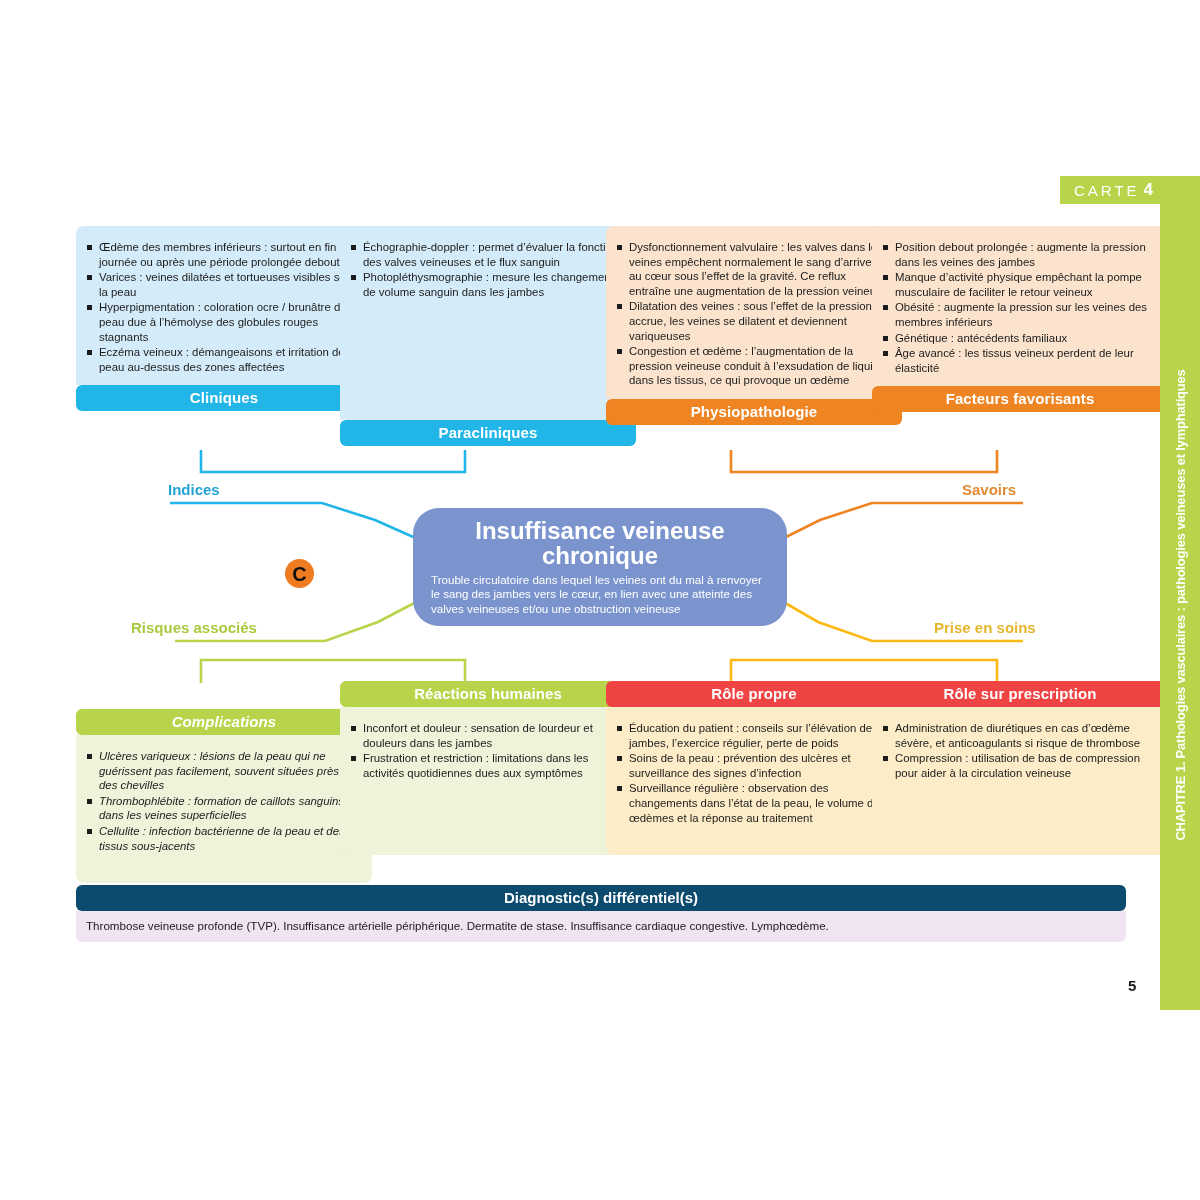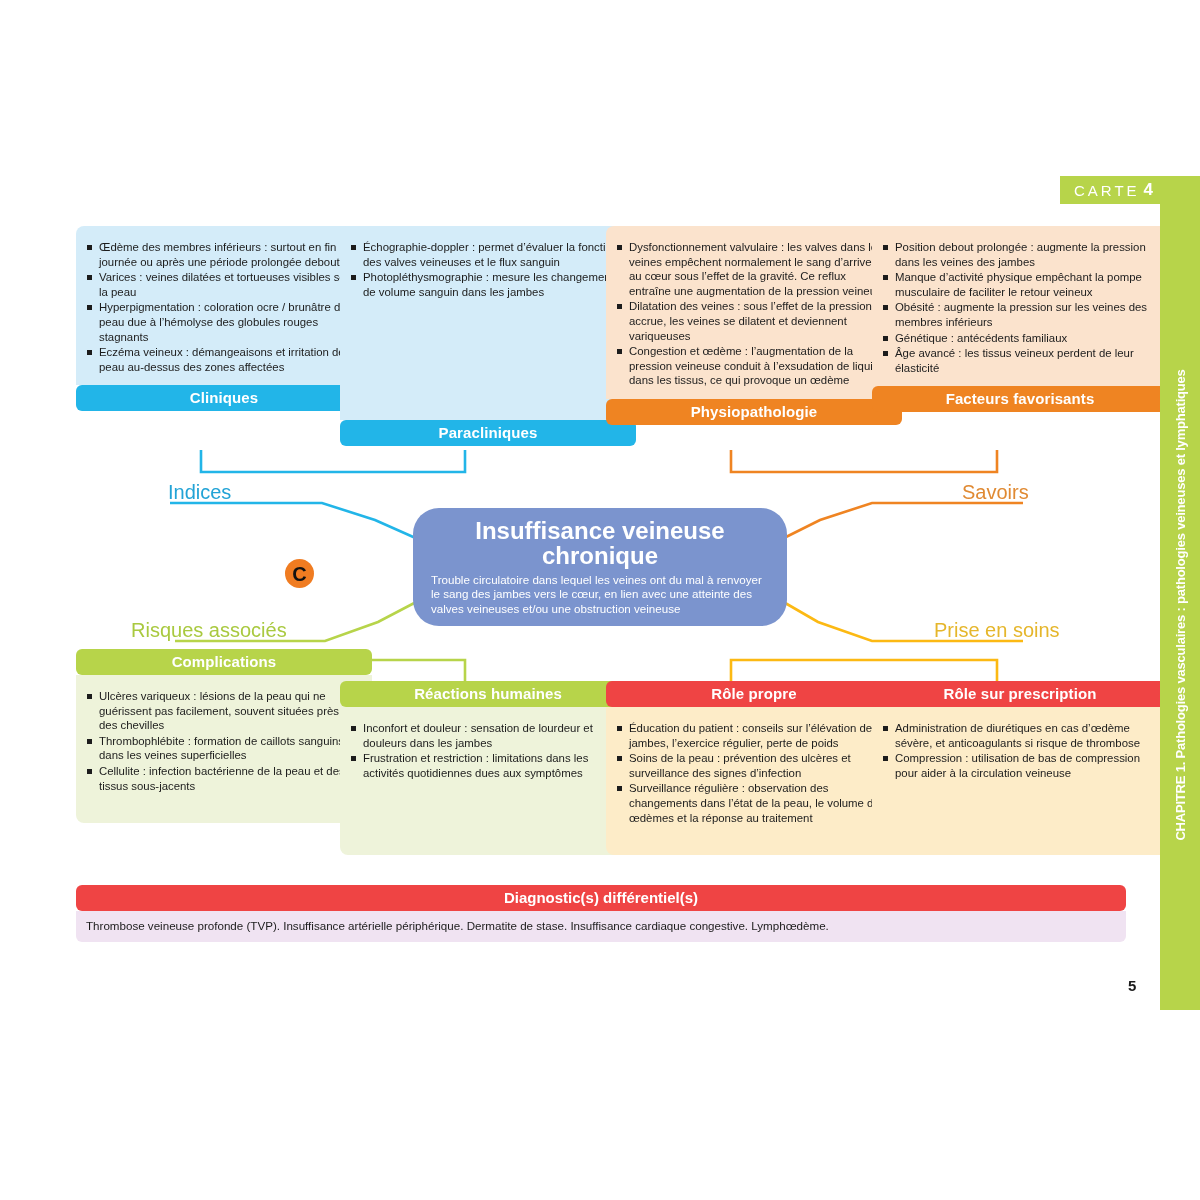--- a/index.html
+++ b/index.html
@@ -89,38 +89,38 @@
   }
   .center-node .t{
     color:#ffffff;font-weight:bold;font-size:24px;line-height:25px;
     text-align:center;margin-bottom:5px;
   }
   .center-node .s{
     color:#ffffff;font-size:11.6px;line-height:14.5px;text-align:left;
   }
 
   
-  .blabel{position:absolute;font-weight:normal;font-size:20px;white-space:nowrap;}
+  .blabel{position:absolute;font-weight:bold;font-size:15px;white-space:nowrap;}
   .lbl-indices{left:168px;top:481px;color:#22a3d6;}
   .lbl-savoirs{left:962px;top:481px;color:#e08a33;}
   .lbl-risques{left:131px;top:619px;color:#a9c93f;}
   .lbl-prise  {left:934px;top:619px;color:#e5b62b;}
 
   
   .c-badge{
     position:absolute;left:285px;top:559px;width:29px;height:29px;
     border-radius:50%;background:#f07c21;
     display:flex;align-items:center;justify-content:center;
     color:#111111;font-weight:bold;font-size:20px;line-height:1;
   }
 
   
   .diag{position:absolute;left:76px;top:885px;width:1050px;}
   .diag .hdr{
-    height:26px;line-height:26px;background:#ef4444;border-radius:6px;
+    height:26px;line-height:26px;background:#0c4a6e;border-radius:6px;
     text-align:center;color:#ffffff;font-weight:bold;font-size:15px;
   }
   .diag .body{
     background:#f0e3f2;border-radius:0 0 6px 6px;
     padding:8px 10px 10px 10px;font-size:11.6px;color:#1c1c1c;
   }
 </style>
 </head>
 <body>
 
@@ -200,21 +200,21 @@
   <div class="blabel lbl-risques">Risques associés</div>
   <div class="blabel lbl-prise">Prise en soins</div>
 
   <div class="c-badge">C</div>
 
   <div class="center-node">
     <div class="t">Insuffisance veineuse chronique</div>
     <div class="s">Trouble circulatoire dans lequel les veines ont du mal à renvoyer le sang des jambes vers le cœur, en lien avec une atteinte des valves veineuses et/ou une obstruction veineuse</div>
   </div>
 
-  <div class="card bottom c-green" style="left:76px;top:649px;">
+  <div class="card bottom c-green" style="left:76px;top:709px;font-style:italic;">
     <div class="hdr">Complications</div>
     <div class="body" style="min-height:148px;">
       <ul class="bl">
         <li>Ulcères variqueux : lésions de la peau qui ne guérissent pas facilement, souvent situées près des chevilles</li>
         <li>Thrombophlébite : formation de caillots sanguins dans les veines superficielles</li>
         <li>Cellulite : infection bactérienne de la peau et des tissus sous-jacents</li>
       </ul>
     </div>
   </div>
 

